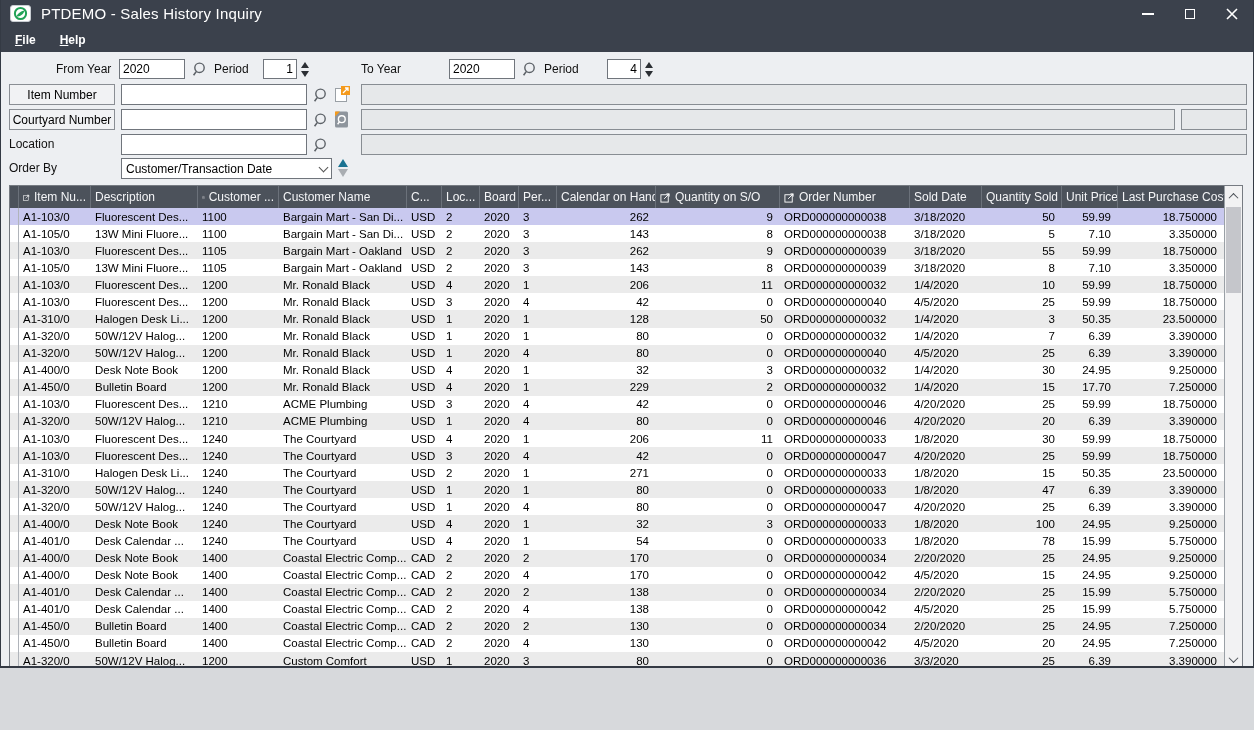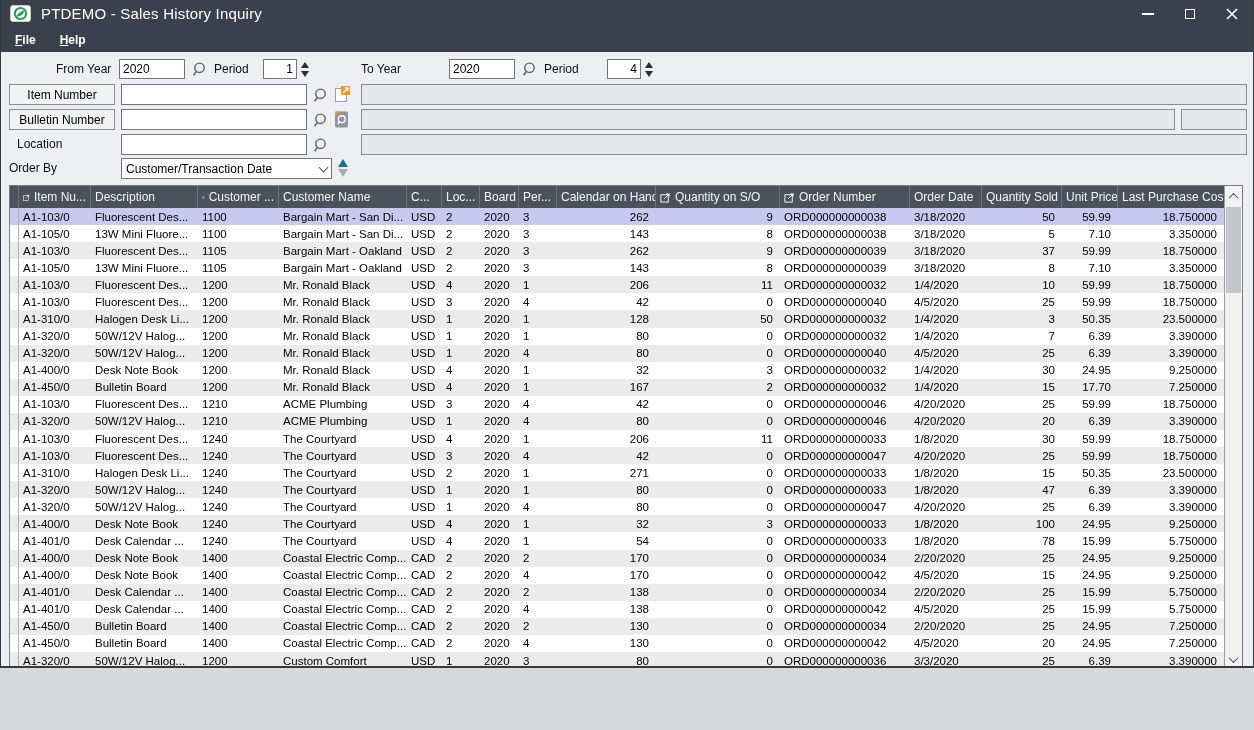--- a/index.html
+++ b/index.html
@@ -141,40 +141,40 @@
   </span>
   <span class="iconbtn" style="left:332px;top:85px;">
     <svg width="18" height="19" viewBox="0 0 18 19">
       <rect x="2.5" y="3.5" width="11" height="13" fill="#ffffff" stroke="#9aa0a6"></rect>
       <rect x="8" y="1" width="9" height="9" fill="#f59a1c"></rect>
       <path d="M10 8 L15 3 M12 3 h3 v3" stroke="#fff" stroke-width="1.3" fill="none"></path>
     </svg>
   </span>
   <div class="ro" style="left:360px;top:84px;width:886px;"></div>
 
-  <div class="formbtn" style="left:8px;top:109px;width:106px;">Bulletin Number</div>
+  <div class="formbtn" style="left:8px;top:109px;width:106px;">Courtyard Number</div>
   <input class="tin" style="left: 120px; top: 109px; width: 186px; height: 21px;" value="">
   <span class="iconbtn" style="left:310px;top:111px;">
     <svg width="17" height="17" viewBox="0 0 17 17">
         <circle cx="8.5" cy="6.8" r="4.7" fill="none" stroke="#5c6167" stroke-width="1.4"></circle>
         <line x1="5.2" y1="10.6" x2="2.6" y2="14.2" stroke="#5c6167" stroke-width="1.6"></line>
       </svg>
   </span>
   <span class="iconbtn" style="left:332px;top:110px;">
     <svg width="18" height="19" viewBox="0 0 18 19">
       <rect x="2" y="1.5" width="13" height="16" rx="1.5" fill="#8e959d"></rect>
       <path d="M2 1.5 h5 l-5 5 z" fill="#f59a1c"></path>
       <circle cx="8.8" cy="9.2" r="3.4" fill="none" stroke="#fff" stroke-width="1.4"></circle>
       <line x1="6.4" y1="11.9" x2="4.6" y2="14.2" stroke="#fff" stroke-width="1.5"></line>
     </svg>
   </span>
   <div class="ro" style="left:360px;top:109px;width:814px;"></div>
   <div class="ro" style="left:1180px;top:109px;width:66px;"></div>
 
-  <span class="lbl" style="left:16px;top:137px;text-align:center;">Location</span>
+  <span class="lbl" style="left:8px;top:137px;text-align:center;">Location</span>
   <input class="tin" style="left: 120px; top: 134px; width: 186px; height: 21px;" value="">
   <span class="iconbtn" style="left:310px;top:136px;">
     <svg width="17" height="17" viewBox="0 0 17 17">
         <circle cx="8.5" cy="6.8" r="4.7" fill="none" stroke="#5c6167" stroke-width="1.4"></circle>
         <line x1="5.2" y1="10.6" x2="2.6" y2="14.2" stroke="#5c6167" stroke-width="1.6"></line>
       </svg>
   </span>
   <div class="ro" style="left:360px;top:134px;width:886px;"></div>
 
   <span class="lbl" style="left:8px;top:161px;">Order By</span>
@@ -234,21 +234,21 @@
         <span>Quantity on S/O</span>
       </div>
       <div class="hcell">
         <svg width="11" height="11" viewBox="0 0 12 12">
             <rect x="1" y="3" width="8" height="8" fill="none" stroke="#fff"></rect>
             <path d="M4.5 7.5 L10 2 M7 2 h3 v3" stroke="#fff" fill="none"></path>
           </svg>
         <span>Order Number</span>
       </div>
       <div class="hcell">
-          <span>Order Date</span>
+          <span>Sold Date</span>
         </div>
       <div class="hcell">
           <span>Quantity Sold</span>
         </div>
       <div class="hcell">
           <span>Unit Price</span>
         </div>
       <div class="hcell" style="border-right:none;">
           <span>Last Purchase Cost</span>
         </div>
@@ -297,21 +297,21 @@
           <div class="cell">1105</div>
           <div class="cell">Bargain Mart - Oakland</div>
           <div class="cell">USD</div>
           <div class="cell">2</div>
           <div class="cell">2020</div>
           <div class="cell">3</div>
           <div class="cell r">262</div>
           <div class="cell r">9</div>
           <div class="cell">ORD000000000039</div>
           <div class="cell">3/18/2020</div>
-          <div class="cell r">37</div>
+          <div class="cell r">55</div>
           <div class="cell r">59.99</div>
           <div class="cell r">18.750000</div>
         </div>
         <div class="grid-row">
           <div class="cell gut"></div>
           <div class="cell">A1-105/0</div>
           <div class="cell">13W Mini Fluore...</div>
           <div class="cell">1105</div>
           <div class="cell">Bargain Mart - Oakland</div>
           <div class="cell">USD</div>
@@ -437,21 +437,21 @@
         <div class="grid-row stripe">
           <div class="cell gut"></div>
           <div class="cell">A1-450/0</div>
           <div class="cell">Bulletin Board</div>
           <div class="cell">1200</div>
           <div class="cell">Mr. Ronald Black</div>
           <div class="cell">USD</div>
           <div class="cell">4</div>
           <div class="cell">2020</div>
           <div class="cell">1</div>
-          <div class="cell r">167</div>
+          <div class="cell r">229</div>
           <div class="cell r">2</div>
           <div class="cell">ORD000000000032</div>
           <div class="cell">1/4/2020</div>
           <div class="cell r">15</div>
           <div class="cell r">17.70</div>
           <div class="cell r">7.250000</div>
         </div>
         <div class="grid-row">
           <div class="cell gut"></div>
           <div class="cell">A1-103/0</div>

